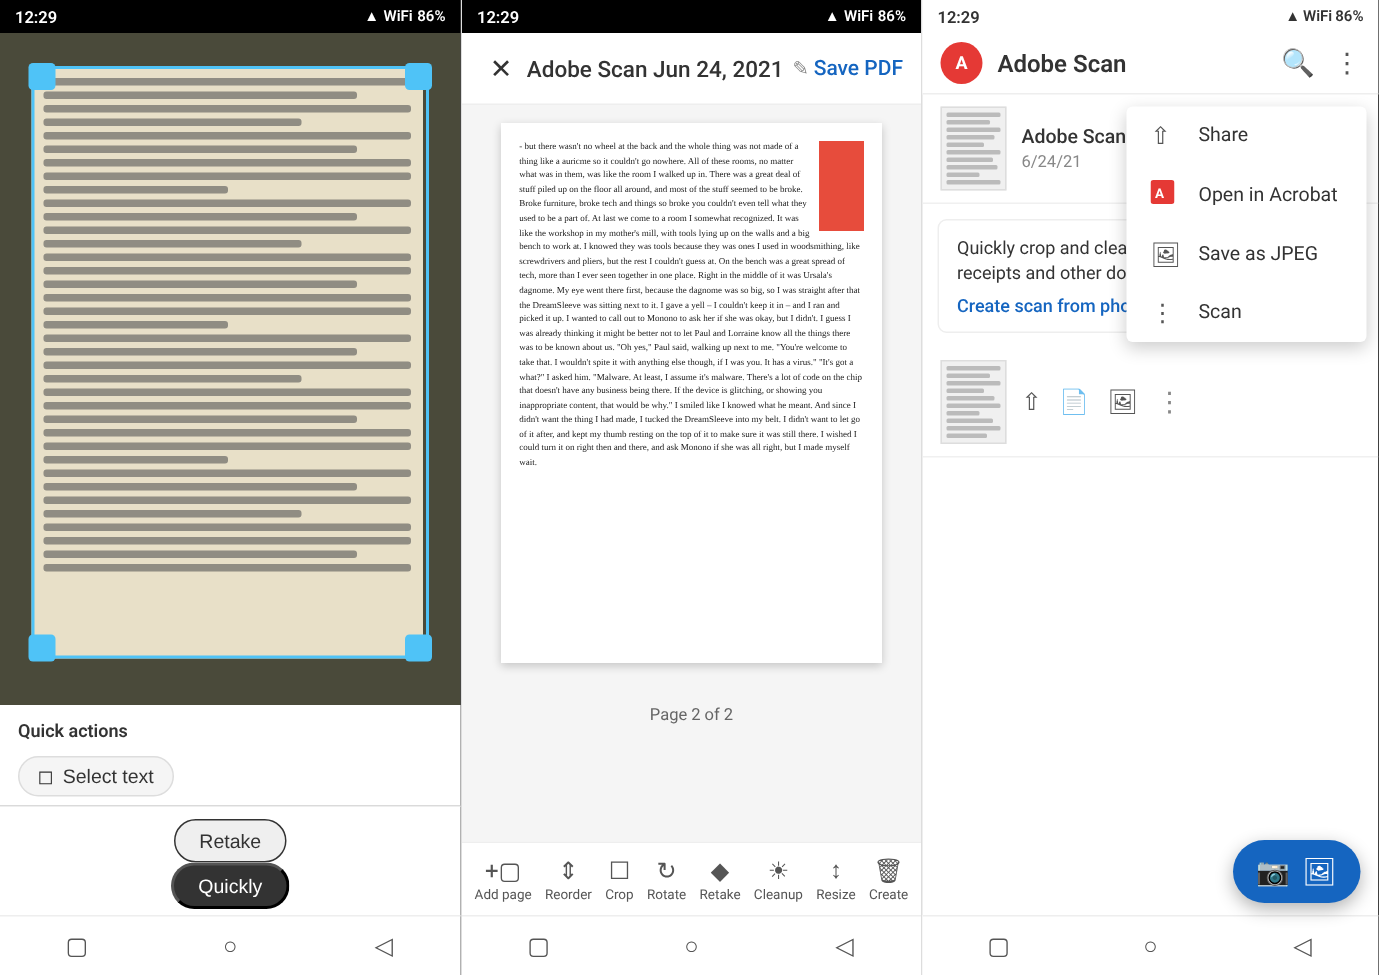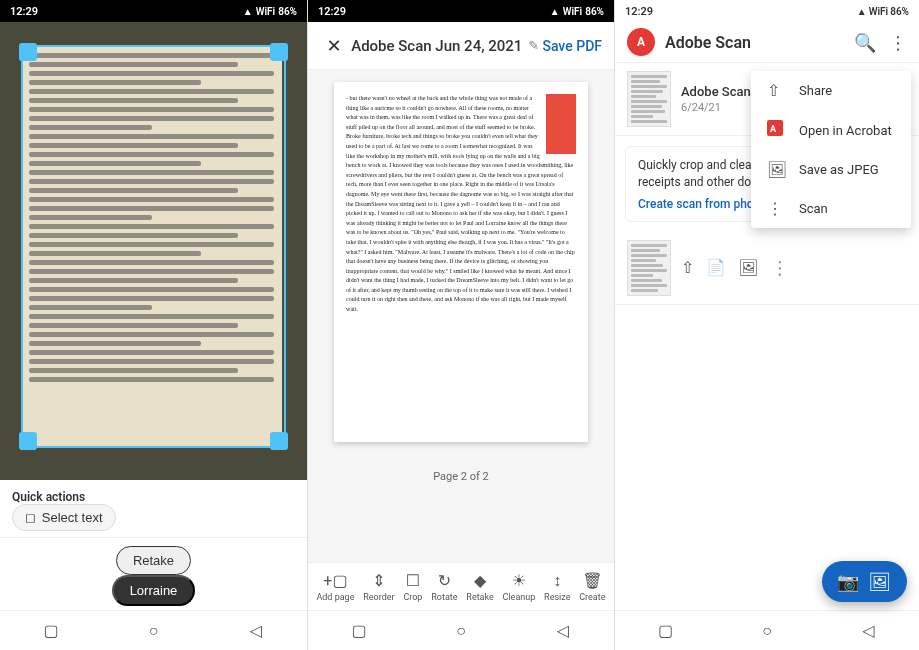--- a/index.html
+++ b/index.html
@@ -89,21 +89,21 @@
     
     .quick-actions-bar {
       background: #fff;
       padding: 10px 12px 6px;
     }
 
     .quick-actions-title {
       font-size: 12px;
       font-weight: 600;
       color: #333;
-      margin-bottom: 0;
+      margin-bottom: 10px;
     }
 
     .select-text-btn {
       display: flex;
       align-items: center;
       gap: 6px;
       background: #f5f5f5;
       border: 1px solid #ddd;
       border-radius: 20px;
       padding: 5px 12px;
@@ -609,21 +609,21 @@
   <div class="quick-actions-bar">
     <div class="quick-actions-title">Quick actions</div>
     <button class="select-text-btn">
       <span>◻</span>
       <span>Select text</span>
     </button>
   </div>
 
   <div class="bottom-bar">
     <button class="bottom-btn retake">Retake</button>
-    <button class="bottom-btn continue-btn">Lorraine</button>
+    <button class="bottom-btn continue-btn">Quickly</button>
   </div>
 
   <div class="bottom-nav">
     <div class="nav-btn">▢</div>
     <div class="nav-btn">○</div>
     <div class="nav-btn">◁</div>
   </div>
 </div>
 
 <div class="middle-panel">

